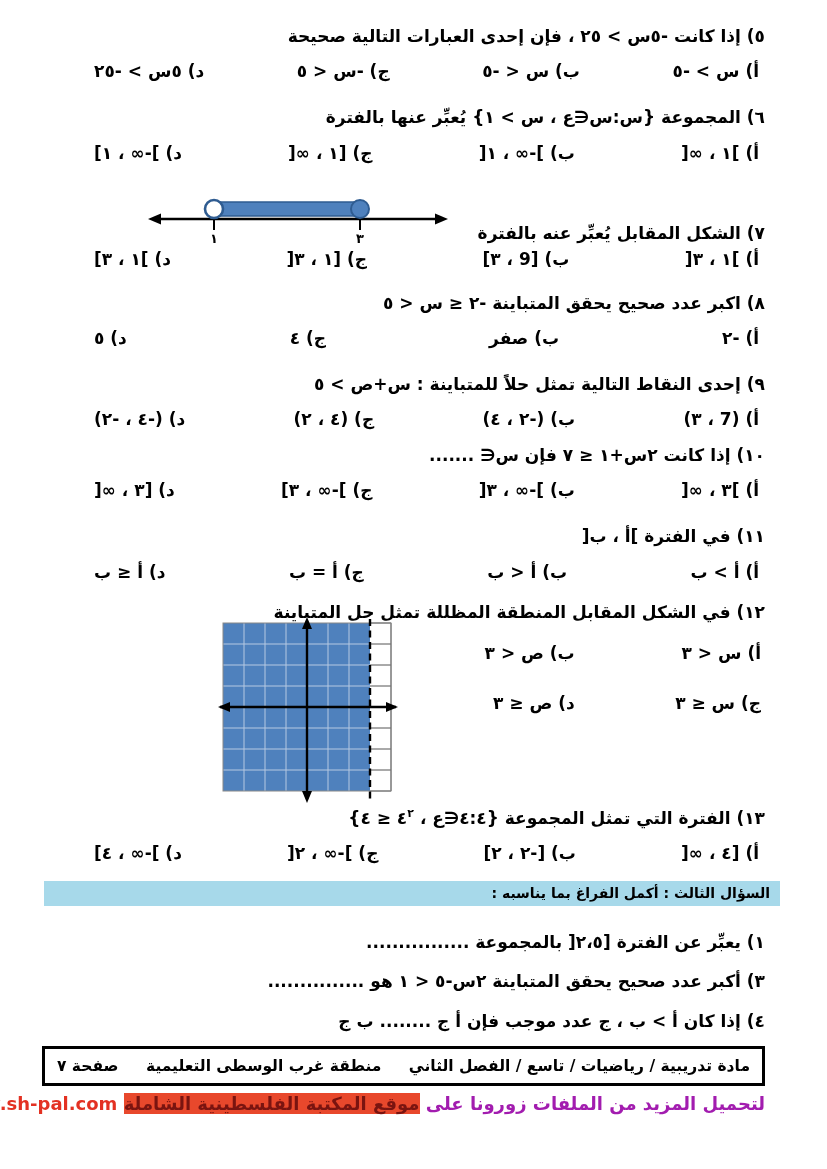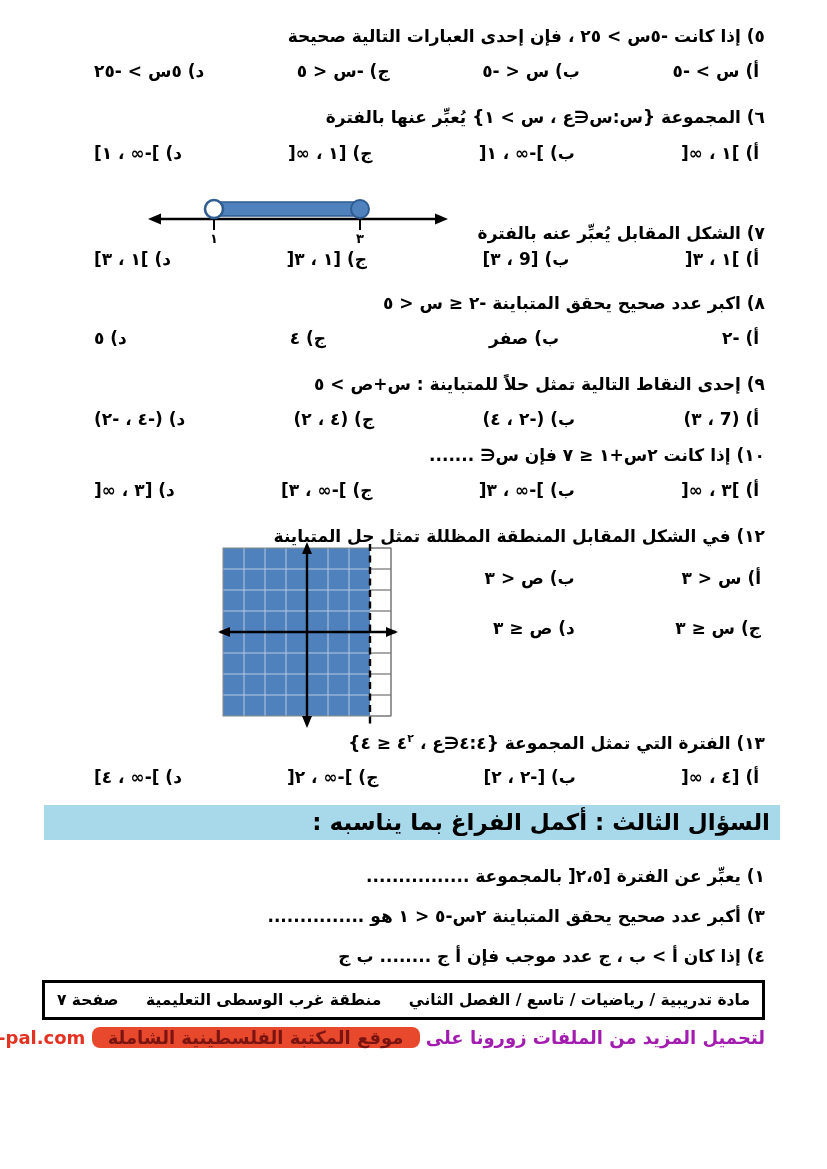--- a/index.html
+++ b/index.html
@@ -19,31 +19,31 @@
   .q7row .qtitle{padding-top:12px;}
   .q7opts{margin-top:4px;}
   
   .q12row{display:flex;align-items:flex-start;}
   .q12opts{display:grid;grid-template-columns:1fr 1fr;row-gap:30px;column-gap:40px;
            width:46%;padding:20px 4px 0 0;}
   .q12fig{margin-left:auto;margin-right:30px;margin-top:-6px;}
   sup{font-size:11px;}
   
   .bar{background:#a7d9ea;margin:18px -15px 0 2px;padding:4px 10px 5px 10px;
-       font-size:23px;text-align:right;}
+       font-size:14px;text-align:right;}
   .fill-item{margin-top:15px;text-align:right;line-height:1.45;}
   .fill-first{margin-top:24px;}
   
   .footer{display:flex;justify-content:space-between;align-items:center;
           border:3px solid #000;margin-top:12px;padding:8px 12px;font-size:15.5px;}
   .footer span{white-space:nowrap;}
   
   .promo{margin-top:7px;text-align:center;font-size:18px;white-space:nowrap;}
   .promo .p1{color:#a21caf;}
-  .promo .p2{background:#e8482c;color:#7a1410;padding:0 16px;border-radius:8px;}
+  .promo .p2{background:#e8482c;color:#7a1410;padding:0 0;}
   .promo .p3{color:#e33122;}
   svg text{font-family:"DejaVu Sans",sans-serif;font-weight:700;}
 </style>
 </head>
 <body>
 
 <div class="page">
 
   <section class="q mb26">
     <div class="qtitle">٥) إذا كانت  -٥س &gt; ٢٥ ، فإن إحدى العبارات التالية صحيحة</div>
@@ -112,20 +112,29 @@
   <section class="q mb30">
     <div class="qtitle">١٠) إذا كانت ٢س+١ ≤ ٧ فإن س∈ .......</div>
     <div class="opts">
       <span>أ) ]٣ ، ∞[</span>
       <span>ب) ]-∞ ، ٣[</span>
       <span>ج) ]-∞ ، ٣]</span>
       <span>د) [٣ ، ∞[</span>
     </div>
   </section>
 
+  <section class="q mb20">
+    <div class="qtitle">١١) في الفترة ]أ ، ب[</div>
+    <div class="opts">
+      <span>أ) أ &gt; ب</span>
+      <span>ب) أ &lt; ب</span>
+      <span>ج) أ = ب</span>
+      <span>د) أ ≤ ب</span>
+    </div>
+  </section>
 
   <section class="q mb4">
     <div class="qtitle">١٢) في الشكل المقابل المنطقة المظللة تمثل حل المتباينة</div>
     <div class="q12row">
       <div class="q12opts">
         <span>أ) س &lt; ٣</span>
         <span>ب) ص &lt; ٣</span>
         <span>ج) س ≤ ٣</span>
         <span>د) ص ≤ ٣</span>
       </div>

